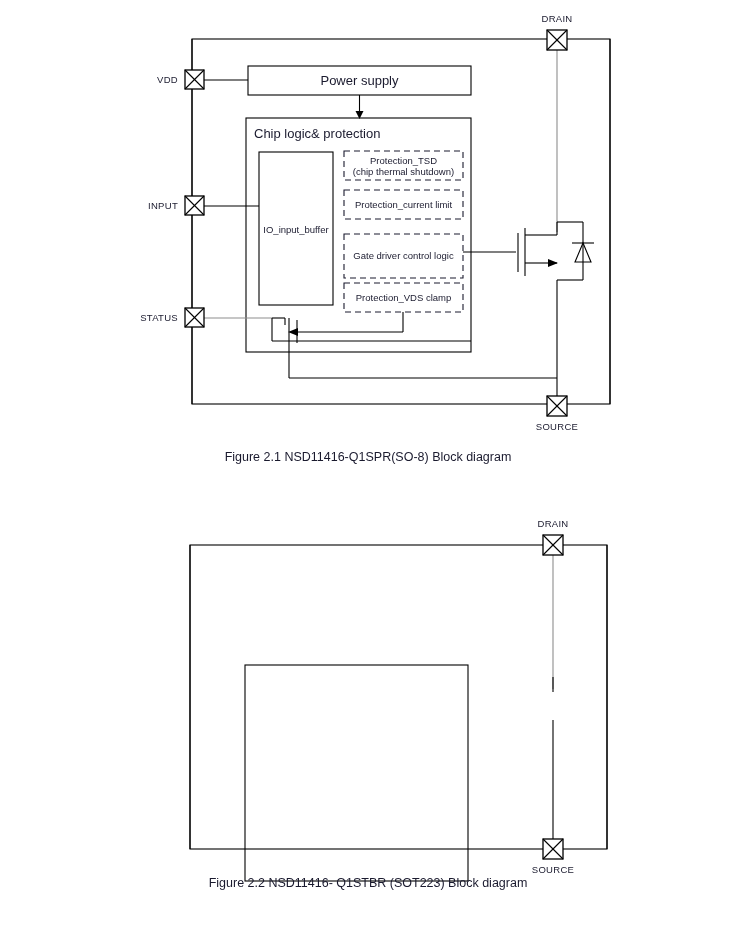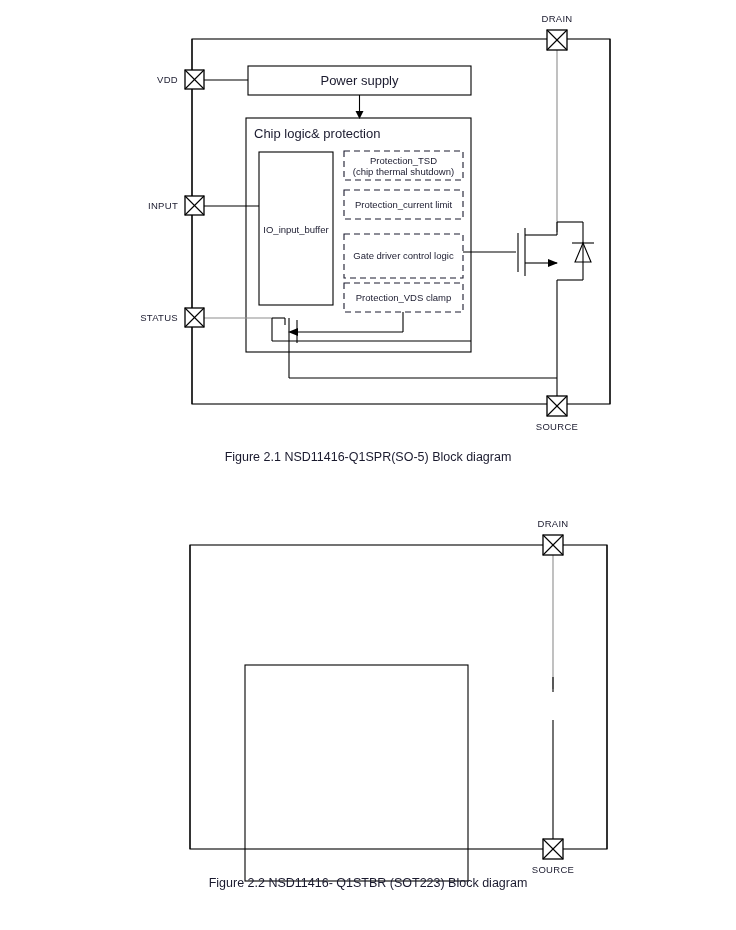--- a/index.html
+++ b/index.html
@@ -210,21 +210,21 @@
       <g>
         <rect class="pin-sq" x="547" y="396" width="20" height="20"></rect>
         <line class="pin-x" x1="547" y1="396" x2="567" y2="416"></line>
         <line class="pin-x" x1="567" y1="396" x2="547" y2="416"></line>
       </g>
       <text class="lbl pin-label" x="557" y="430" text-anchor="middle">SOURCE</text>
 
     </svg>
   </div>
 
-  <div class="caption" id="caption-1">Figure 2.1 NSD11416-Q1SPR(SO-5) Block diagram</div>
+  <div class="caption" id="caption-1">Figure 2.1 NSD11416-Q1SPR(SO-8) Block diagram</div>
 
   <div class="figure-block" id="figure-2">
     <svg width="736" height="448" viewBox="0 0 736 448">
 
       <rect class="box-solid" x="190" y="63" width="417" height="304"></rect>
 
       <line class="wire-grey" x1="553" y1="73" x2="553" y2="207"></line>
       <line class="wire" x1="553" y1="195" x2="553" y2="210"></line>
 
       <line class="wire" x1="607" y1="63" x2="607" y2="367"></line>

